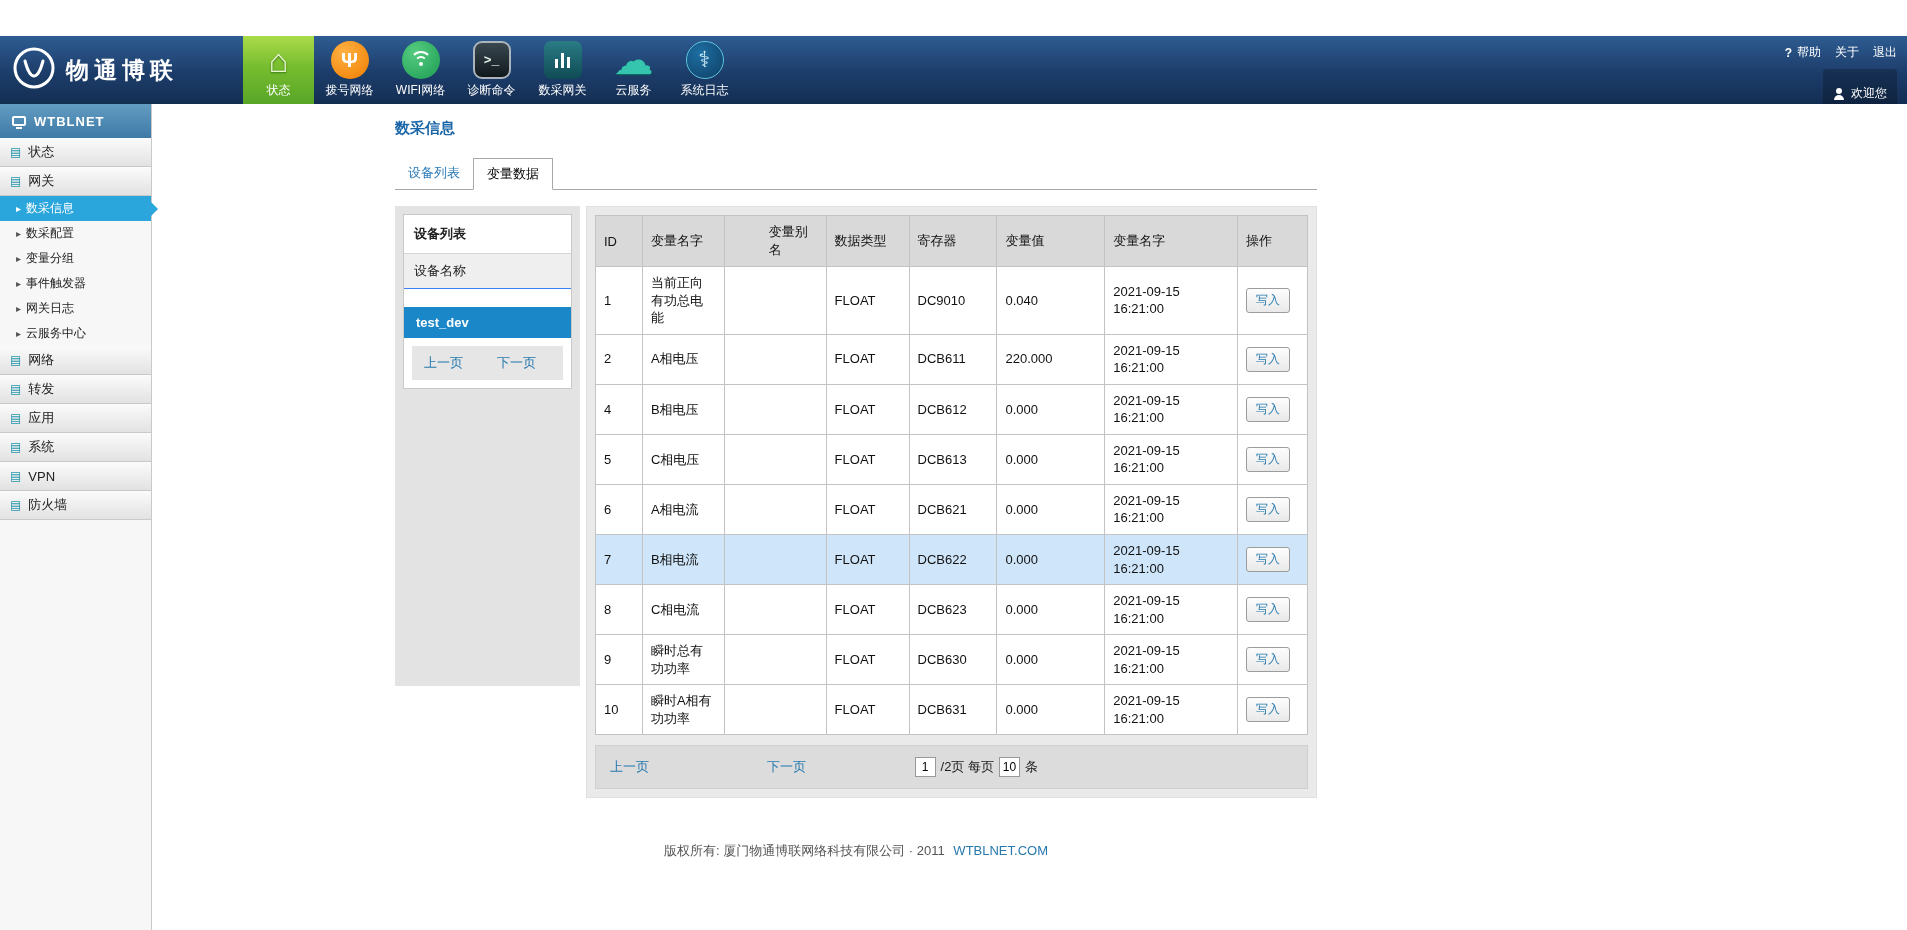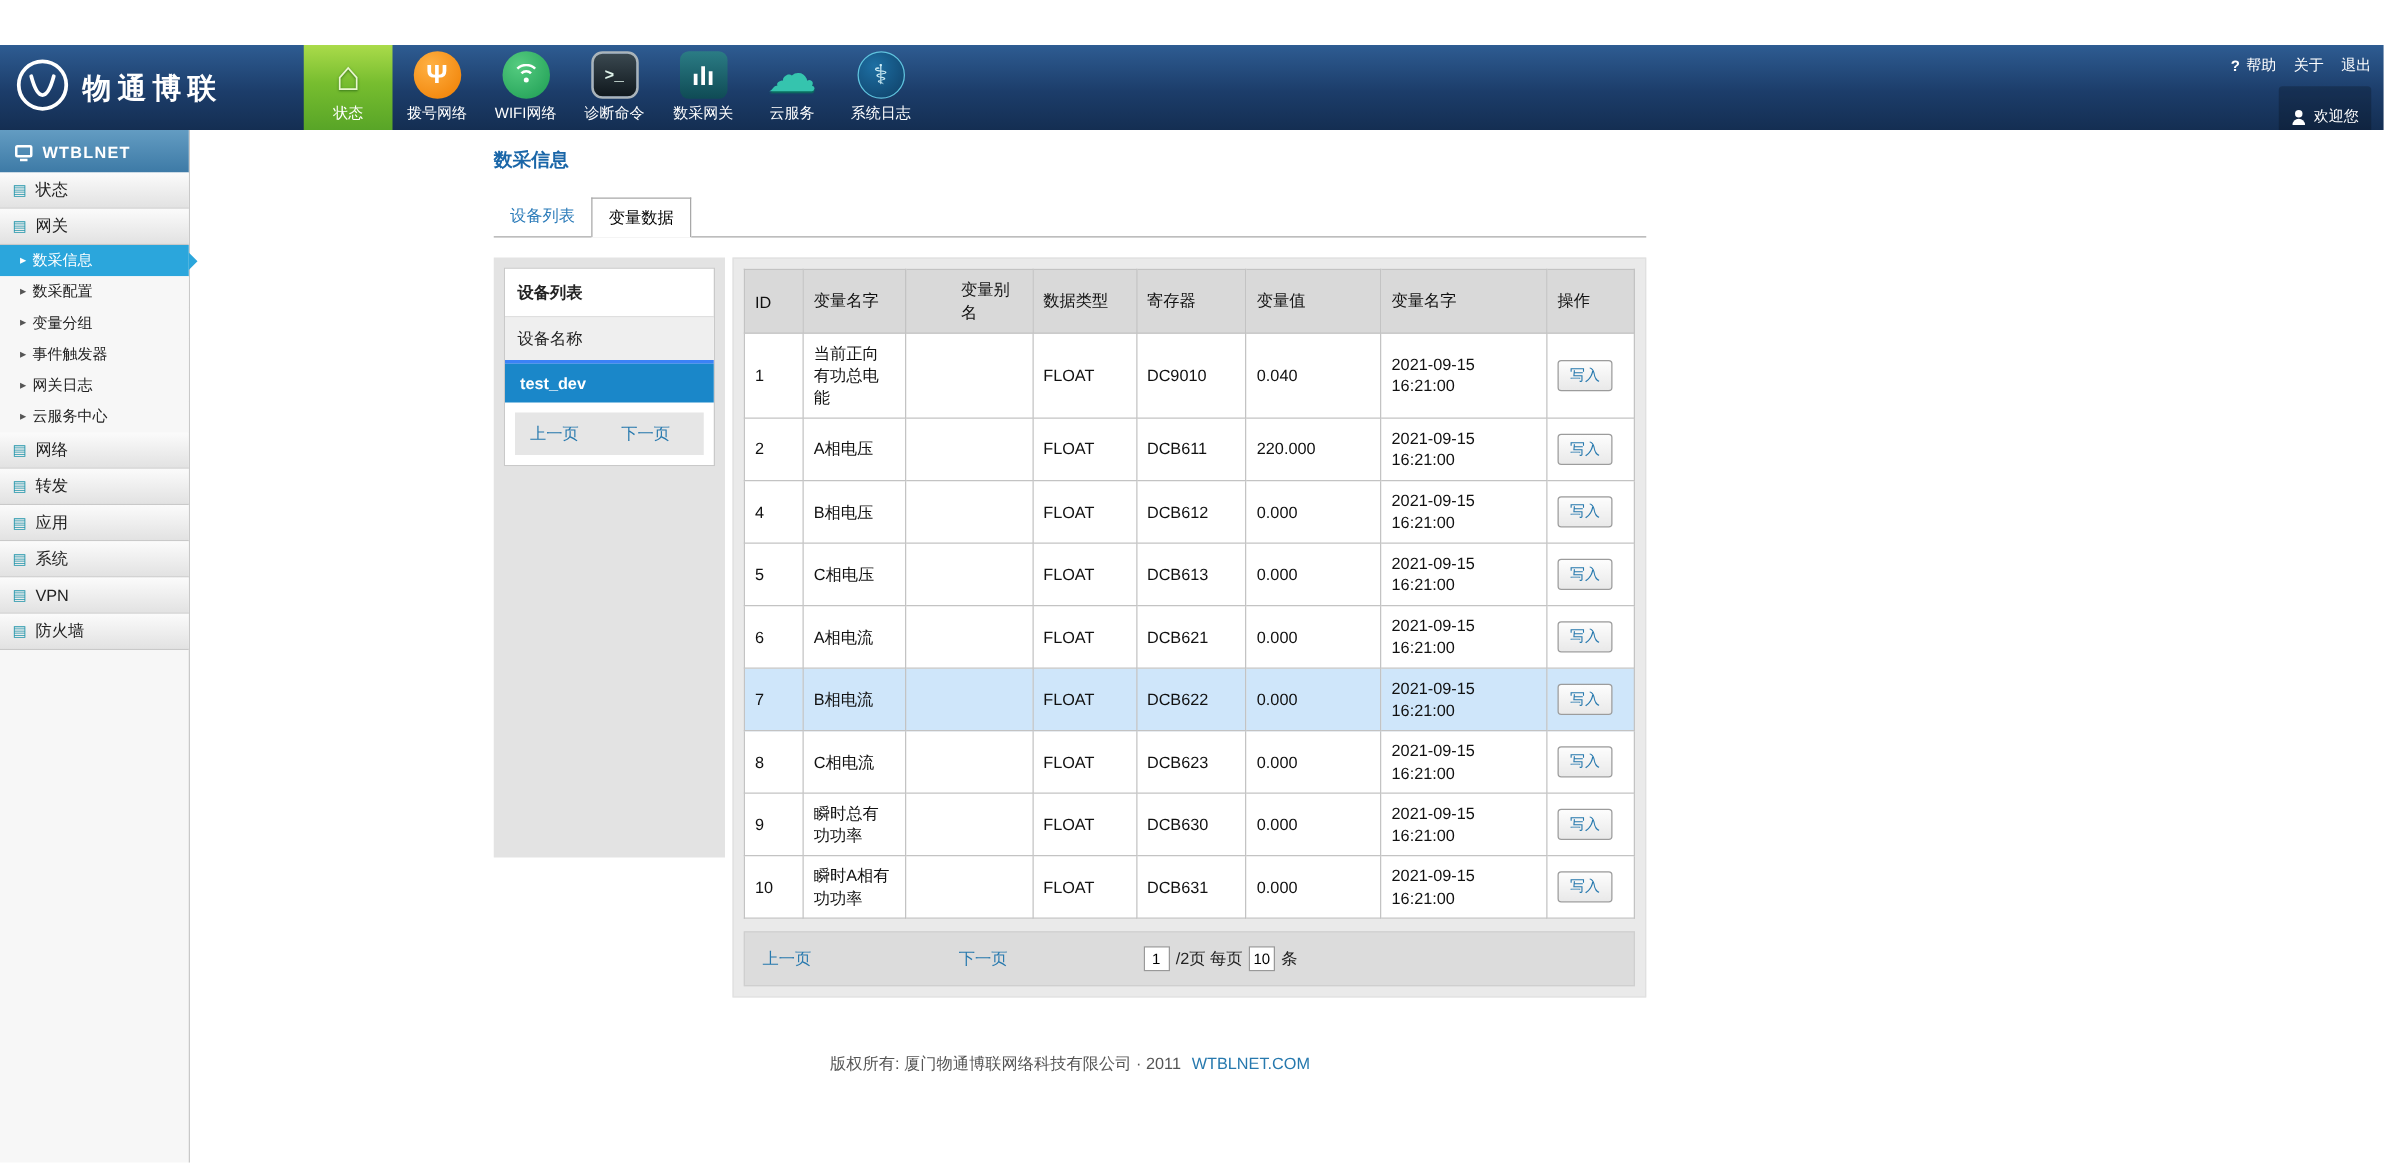--- a/index.html
+++ b/index.html
@@ -65,22 +65,22 @@
   .main-inner { margin: 15px 0 0 243px; width: 922px; }
   .page-title { color: #1a66a8; font-size: 15px; font-weight: bold; }
   .tabs { display: flex; margin-top: 20px; border-bottom: 1px solid #a8a8a8; }
   .tab { padding: 6px 13px; font-size: 13px; color: #2b7bb9; cursor: pointer; }
   .tab.active { border: 1px solid #a8a8a8; border-bottom: 1px solid #fff; margin-bottom: -1px; background: #fff; color: #000; }
 
   .panels { display: flex; gap: 6px; margin-top: 16px; }
   .left-col { width: 185px; flex: 0 0 185px; background: #e3e3e3; height: 480px; }
   .device-box { margin: 8px; background: #fff; border: 1px solid #c9c9c9; }
   .device-box-header { padding: 10px 10px; font-size: 13px; font-weight: bold; border-bottom: 1px solid #d5d5d5; }
-  .device-col-header { padding: 8px 10px; font-size: 13px; background: #efefef; border-bottom: 3px solid #3b82f6; }
-  .device-row { padding: 8px 12px; font-size: 13px; cursor: pointer; }
+  .device-col-header { padding: 8px 10px; font-size: 13px; background: #efefef; border-bottom: 1px solid #3b82f6; }
+  .device-row { padding: 8px 12px; font-size: 13px; cursor: pointer; margin-top: 18px; }
   .device-row.selected { background: #1a87c9; color: #fff; font-weight: bold; }
   .device-pager { margin: 8px; background: #e6e6e6; padding: 8px 12px; display: flex; gap: 34px; font-size: 13px; }
   .blue-link { color: #2779ae; cursor: pointer; }
 
   .right-col { flex: 1; background: #eaeaea; border: 1px solid #e0e0e0; padding: 8px; align-self: flex-start; }
   .filter-bar { display: flex; align-items: center; padding: 7px 4px 11px; font-size: 13px; }
   .filter-bar label { margin-left: 9px; }
   .filter-bar label:first-child { margin-left: 5px; }
   .filter-input { width: 88px; height: 22px; border: 1px solid #8a8a8a; background: #fff; margin-left: 5px; padding: 0 4px; font-size: 12px; }
   .filter-select { width: 96px; height: 22px; border: 1px solid #8a8a8a; background: #fff; margin-left: 5px; font-size: 12px; }

